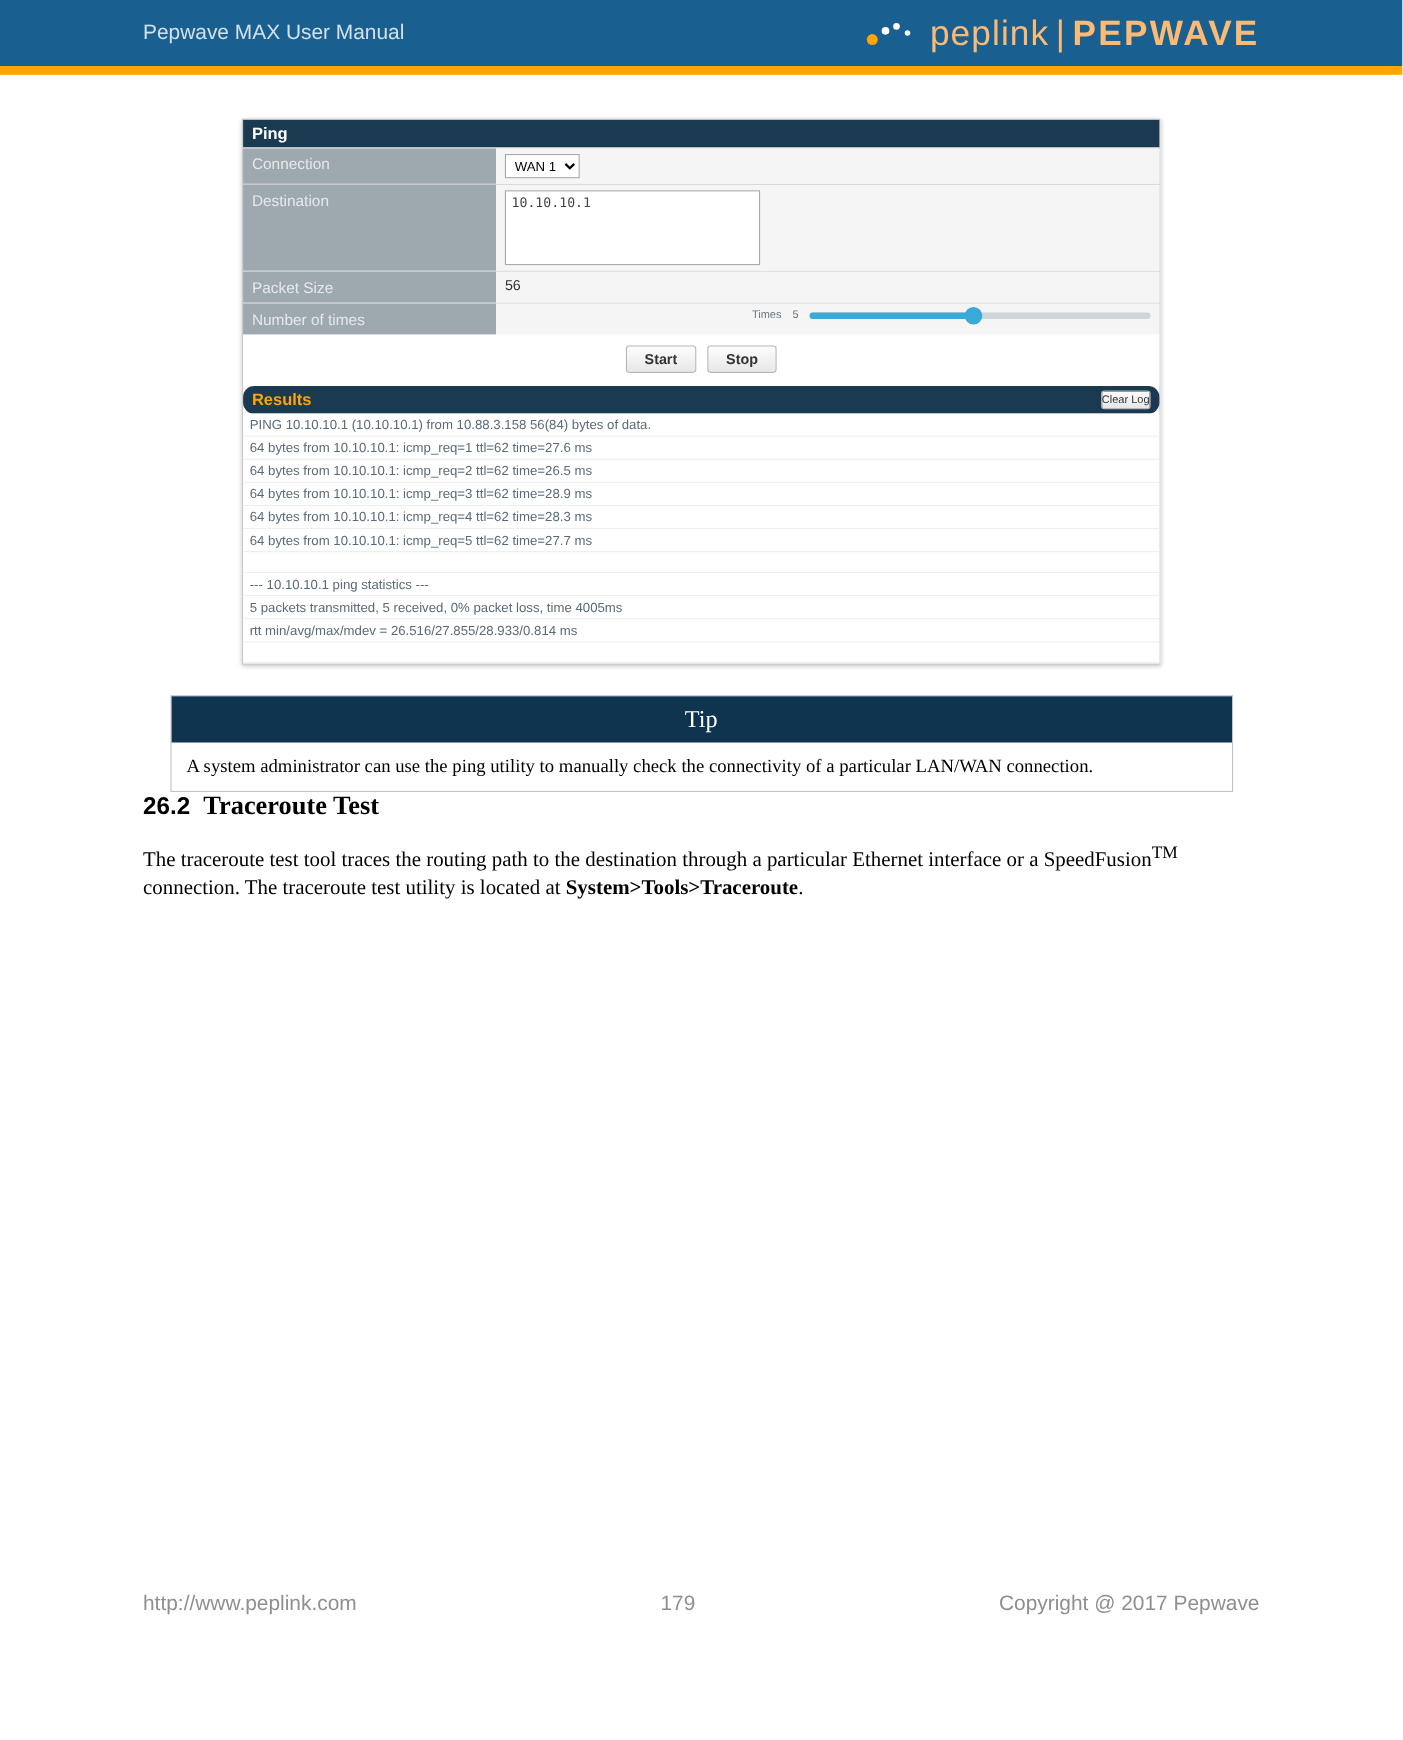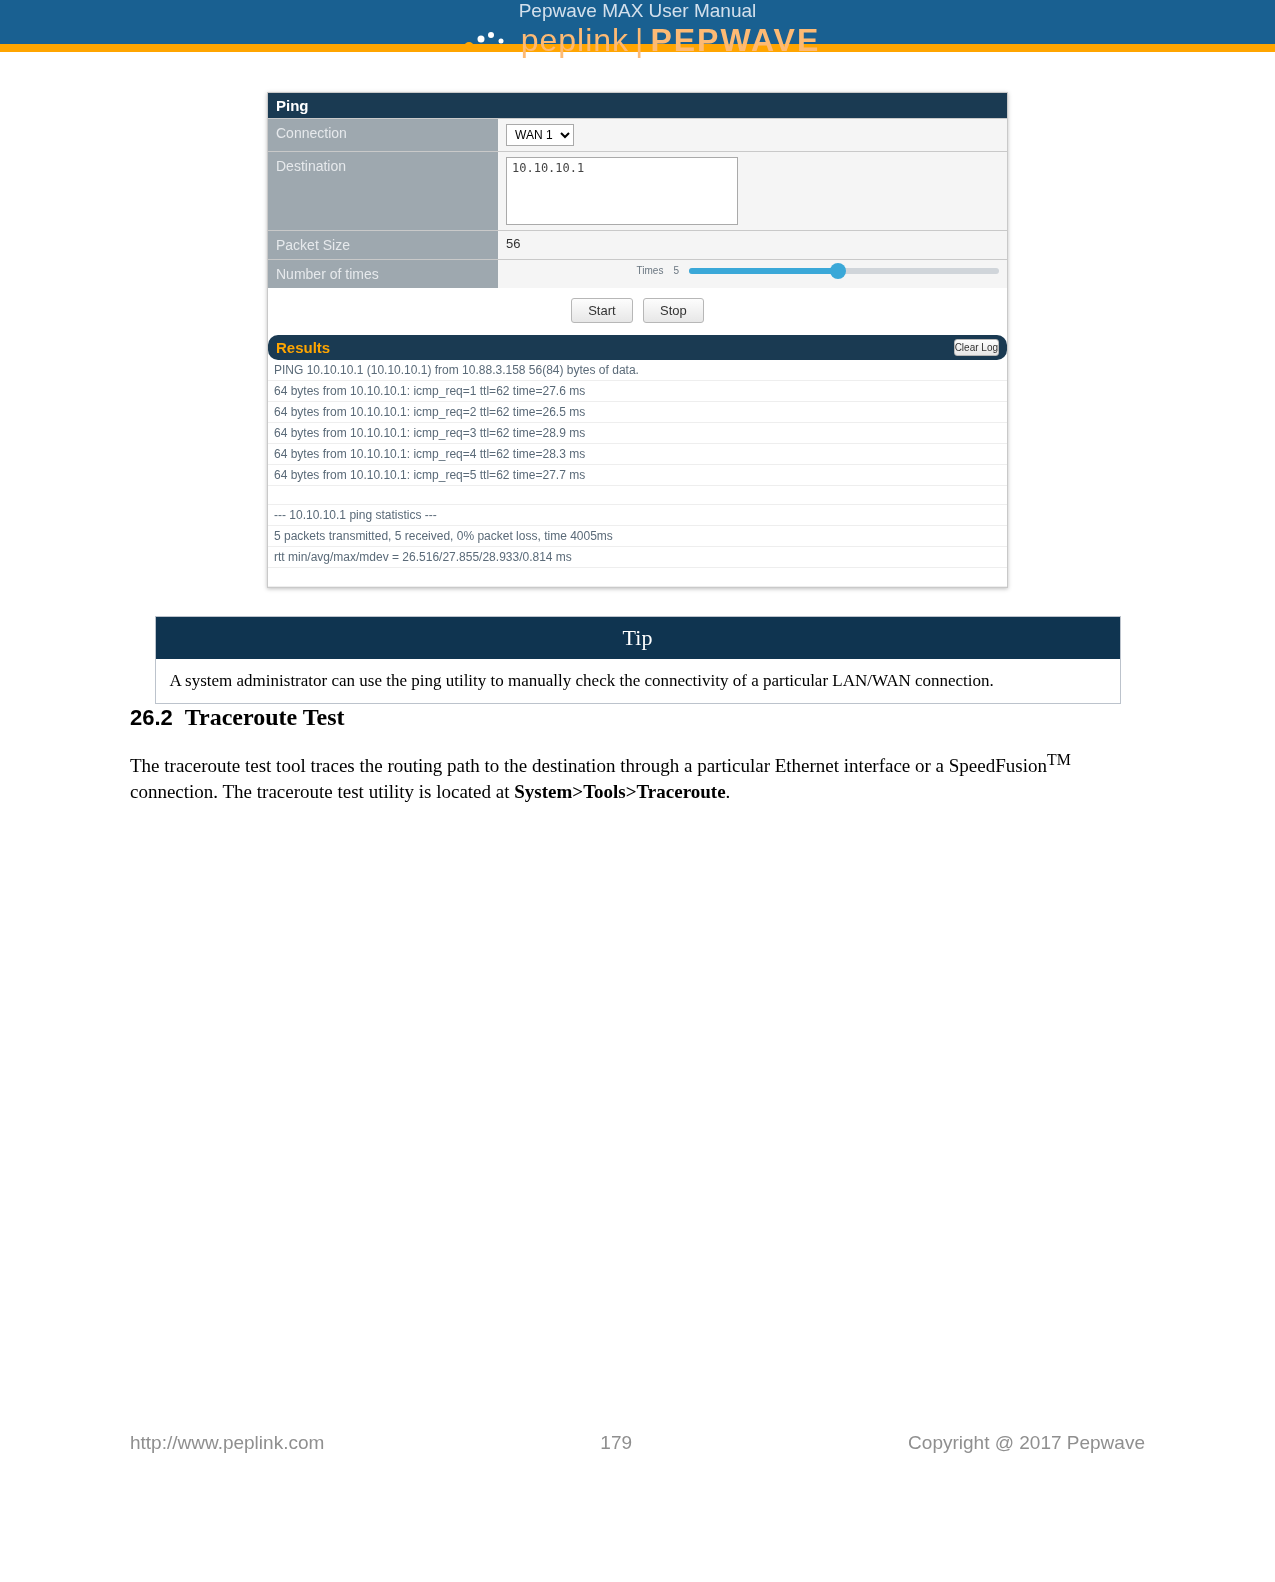--- a/index.html
+++ b/index.html
@@ -1,35 +1,35 @@
 <!DOCTYPE html>
 <html><head>
 <meta charset="utf-8">
 <style>
   * { margin:0; padding:0; box-sizing:border-box; }
   body { font-family: Arial, Helvetica, sans-serif; background:#fff; width:1275px; }
-  .header { background:#196091; height:44px; display:flex; align-items:center; justify-content:space-between; padding:0 130px 0 130px; color:#d3e0ec; font-size:19px;flex-direction:column; }
+  .header { background:#196091; height:60px; display:flex; align-items:center; justify-content:space-between; padding:0 130px 0 130px; color:#d3e0ec; font-size:19px; }
   .header .logo { display:flex; align-items:center; gap:6px; color:#fdba74; font-size:32px; font-weight:300; letter-spacing:1px; }
   .accent { height:8px; background:#ffa500; width:100%; }
   .page { padding:40px 130px 60px 130px; min-height:1430px; position:relative; }
-  .ping-panel { width:741px; margin:0 auto 28px auto; border:1px solid #c9c9c9; box-shadow:0 1px 4px rgba(0,0,0,0.25); }
+  .ping-panel { width:835px; margin:0 auto 28px auto; border:1px solid #c9c9c9; box-shadow:0 1px 4px rgba(0,0,0,0.25); }
   .panel-title { background:#1a3a52; color:#fff; font-size:15px; font-weight:bold; padding:4px 8px; }
   .panel-row { display:flex; border-top:1px solid #c9c9c9; }
   .row-label { width:230px; background:#9ea8af; color:#e6e9ec; font-size:14px; padding:6px 8px; }
   .row-value { flex:1; background:#f5f5f5; padding:5px 8px; font-size:13px; color:#333; }
   .dest-row .row-label { min-height:78px; }
   .dest-row .row-value { min-height:78px; }
   .select { font-size:12px; padding:2px 4px; border:1px solid #aaa; background:#fff; }
   .dest-box { width:232px; height:68px; border:1px solid #aaa; background:#fff; padding:3px 5px; font-size:12px; color:#444; resize:none; display:block; }
   .slider-row { display:flex; align-items:center; gap:10px;justify-content:flex-end; }
   .slider-label { font-size:10px; color:#6a7680; }
   .slider { position:relative; width:310px; height:6px; background:#d0d5da; border-radius:3px; }
   .slider-fill { position:absolute; left:0; top:0; height:6px; background:#3aa8d8; border-radius:3px; width:48%; }
   .slider-thumb { position:absolute; top:-5px; left:48%; width:16px; height:16px; background:#3aa8d8; border-radius:50%; margin-left:-8px; }
-  .btn-row { text-align:center; padding:10px 0 12px 0; background:#fff; }
+  .btn-row { text-align:center; padding:10px 0 12px 0; background:#fff;font-weight:bold; }
   .btn { display:inline-block; padding:4px 16px; font-size:13px; background:linear-gradient(#fdfdfd,#e7e7e7); border:1px solid #b7b7b7; border-radius:3px; margin:0 3px; cursor:pointer; color:#333; }
   .results-title { background:#1a3a52; color:#ffa500; font-size:15px; font-weight:bold; padding:4px 8px; display:flex; justify-content:space-between; align-items:center;border-radius:10px; }
   .clear-btn { font-size:10px; padding:2px 0; background:linear-gradient(#fdfdfd,#e7e7e7); border:1px solid #b7b7b7; border-radius:3px; color:#333; cursor:pointer; font-weight:normal; }
   .results-body { background:#fff; }
   .result-line { font-size:12px; color:#5a6a78; padding:3px 6px; border-bottom:1px solid #eee; font-family: Arial, sans-serif; }
   .result-line.empty { height:19px; }
   .tip-box { width:966px; margin:28px auto 0 auto; border:1px solid #bcc3cc; }
   .tip-head { background:#0f3450; color:#fff; text-align:center; font-size:22px; padding:8px 0; font-family:"Times New Roman",serif; }
   .tip-body { padding:12px 14px; font-size:17px; font-family:"Times New Roman",serif; color:#000; }
   .section-head { font-size:24px; font-family:"Times New Roman",serif; }

